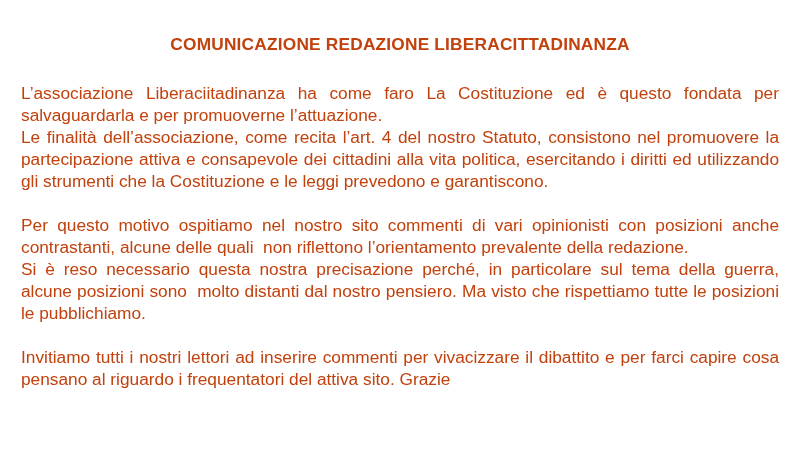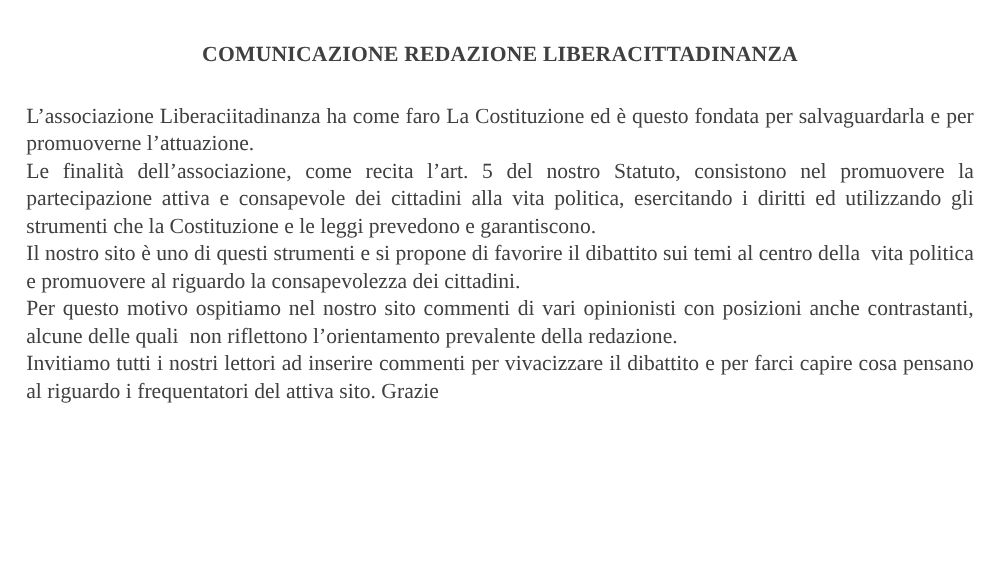--- a/index.html
+++ b/index.html
@@ -11,50 +11,51 @@
     width: 800px;
     height: 466px;
     overflow: hidden;
   }
   .page {
     box-sizing: border-box;
     width: 800px;
     height: 464px;
     padding: 33px 21px 0 21px;
     background: #ffffff;
-    font-family: Liberation Serif, serif;
+    font-family: Liberation Sans, sans-serif;
     font-size: 17.3px;
     line-height: 22px;
-    color: #404040;
+    color: #c2410c;
   }
   .doc-title {
     margin: 0 0 27px 0;
     font-size: 17.3px;
     line-height: 22px;
     font-weight: bold;
     text-align: center;
     letter-spacing: 0.2px;
   }
   .doc-paragraph {
     margin: 0;
     text-align: justify;
     text-justify: inter-word;
   }
   .block-start {
+    margin-top: 22px;
   }
 </style>
 </head>
 <body>
 
 <div class="page">
   <h1 class="doc-title">COMUNICAZIONE REDAZIONE LIBERACITTADINANZA</h1>
 
   <p class="doc-paragraph">L’associazione Liberaciitadinanza ha come faro La Costituzione ed è questo fondata per salvaguardarla e per promuoverne l’attuazione.</p>
 
-  <p class="doc-paragraph">Le finalità dell’associazione, come recita l’art. 5 del nostro Statuto, consistono nel promuovere la partecipazione attiva e consapevole dei cittadini alla vita politica, esercitando i diritti ed utilizzando gli strumenti che la Costituzione e le leggi prevedono e garantiscono.</p>
+  <p class="doc-paragraph">Le finalità dell’associazione, come recita l’art. 4 del nostro Statuto, consistono nel promuovere la partecipazione attiva e consapevole dei cittadini alla vita politica, esercitando i diritti ed utilizzando gli strumenti che la Costituzione e le leggi prevedono e garantiscono.</p>
 
-  <p class="doc-paragraph">Il nostro sito è uno di questi strumenti e si propone di favorire il dibattito sui temi al centro della&nbsp; vita politica e promuovere al riguardo la consapevolezza dei cittadini.</p>
 
   <p class="doc-paragraph block-start">Per questo motivo ospitiamo nel nostro sito commenti di vari opinionisti con posizioni anche contrastanti, alcune delle quali&nbsp; non riflettono l’orientamento prevalente della redazione.</p>
 
+  <p class="doc-paragraph">Si è reso necessario questa nostra precisazione perché, in particolare sul tema della guerra, alcune posizioni sono&nbsp; molto distanti dal nostro pensiero. Ma visto che rispettiamo tutte le posizioni le pubblichiamo.</p>
 
   <p class="doc-paragraph block-start">Invitiamo tutti i nostri lettori ad inserire commenti per vivacizzare il dibattito e per farci capire cosa pensano al riguardo i frequentatori del attiva sito. Grazie</p>
 </div>
 
 </body></html>

